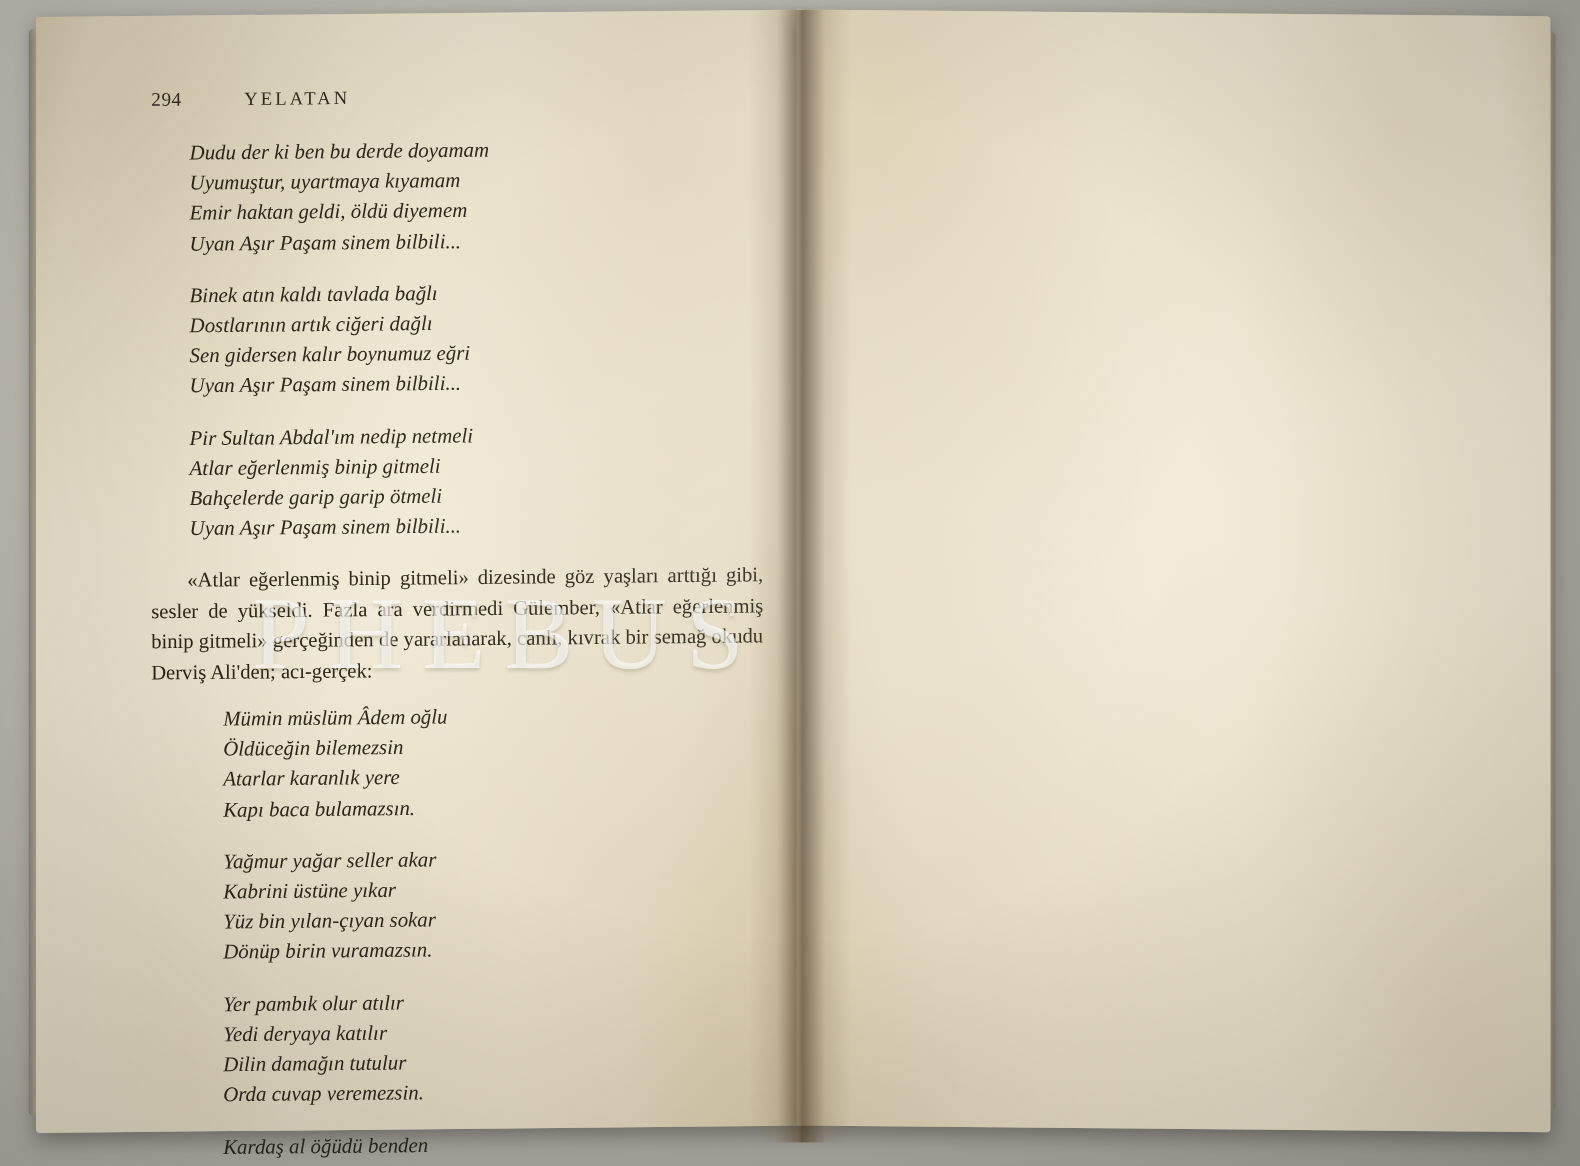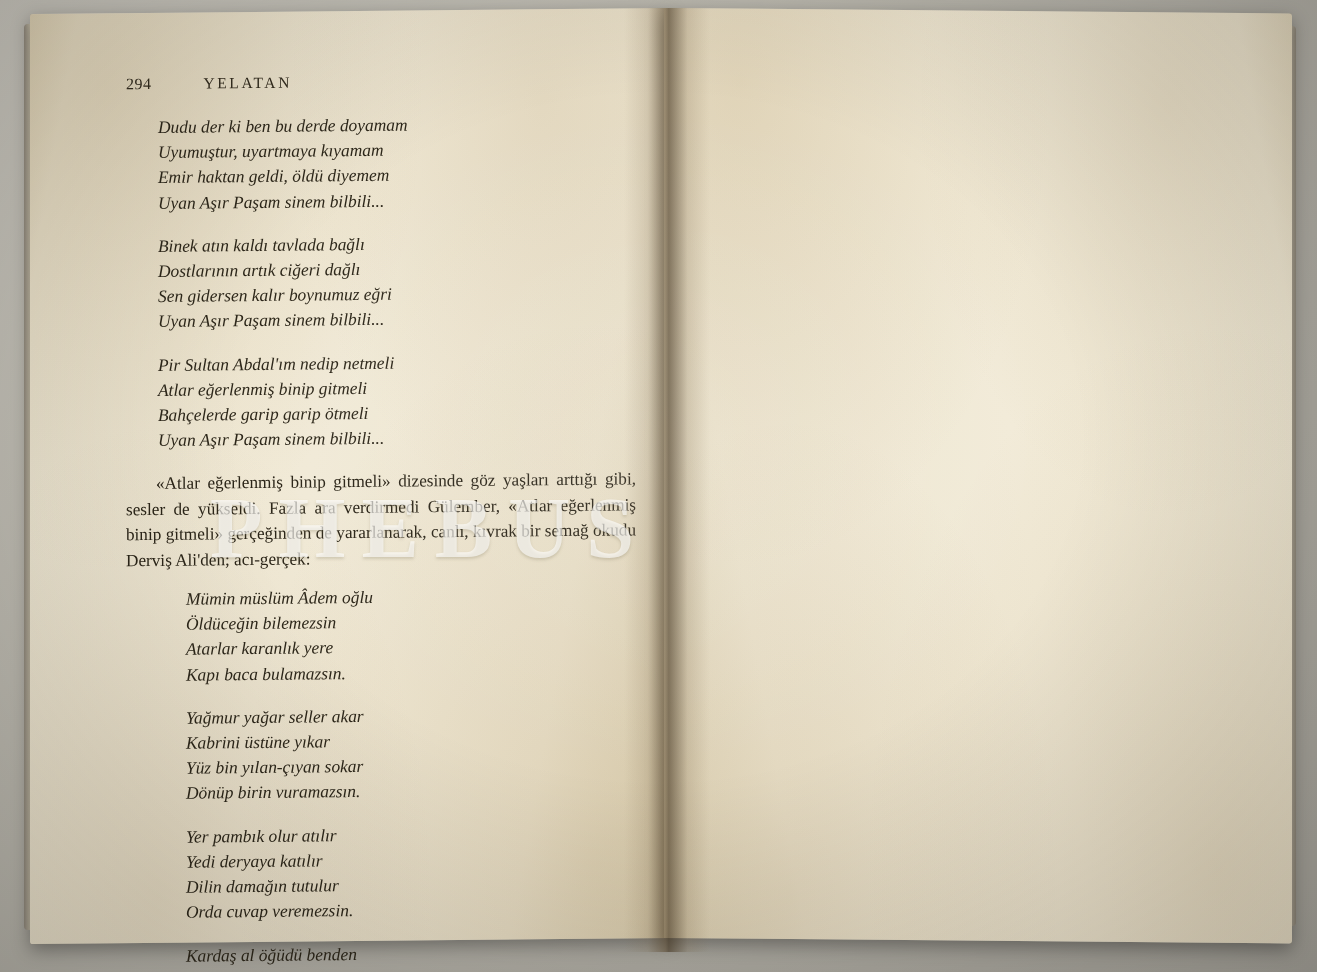--- a/index.html
+++ b/index.html
@@ -172,21 +172,21 @@
   .block-gap { height: 14px; }
 
   
   .watermark {
     position: absolute;
     z-index: 6;
     left: 186px;
     top: 470px;
     font-size: 86px;
     letter-spacing: 16px;
-    font-weight: 700;
+    font-weight: 400;
     color: rgba(255,255,255,0.62);
     text-shadow: 0 2px 3px rgba(120,110,85,0.25);
     font-family: "Liberation Serif", serif;
     pointer-events: none;
     user-select: none;
   }
 </style>
 </head>
 <body>
 

